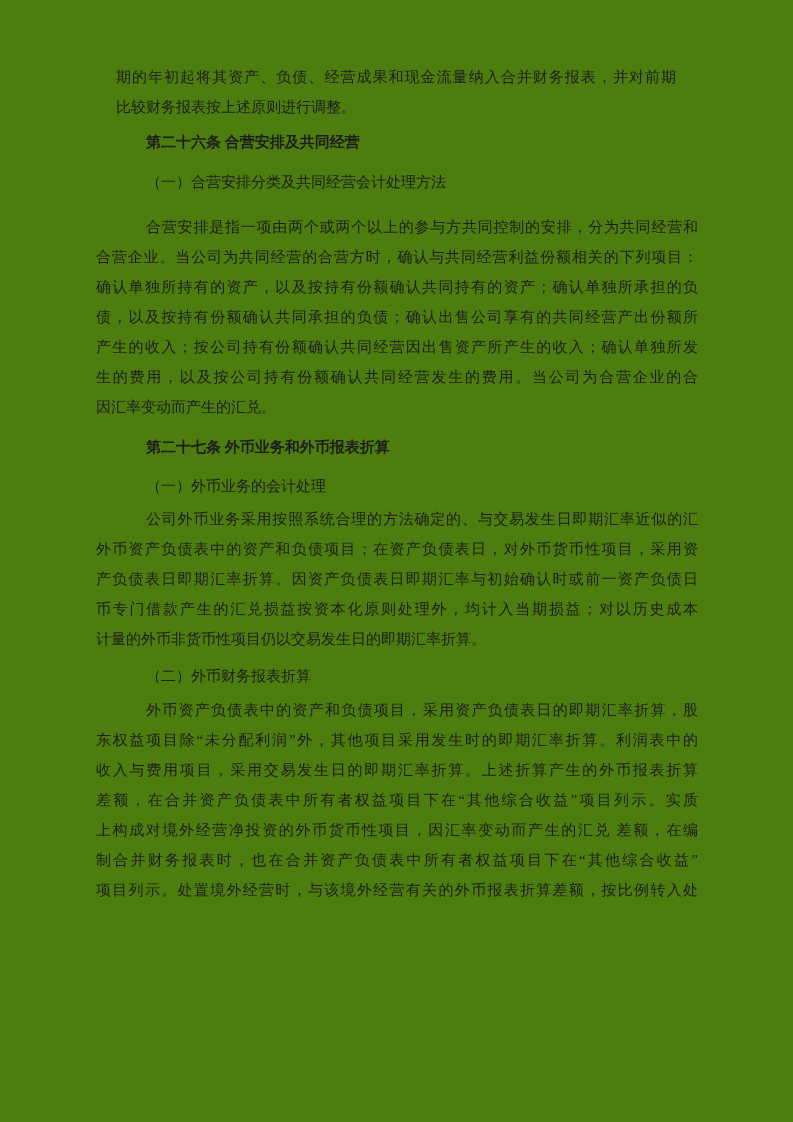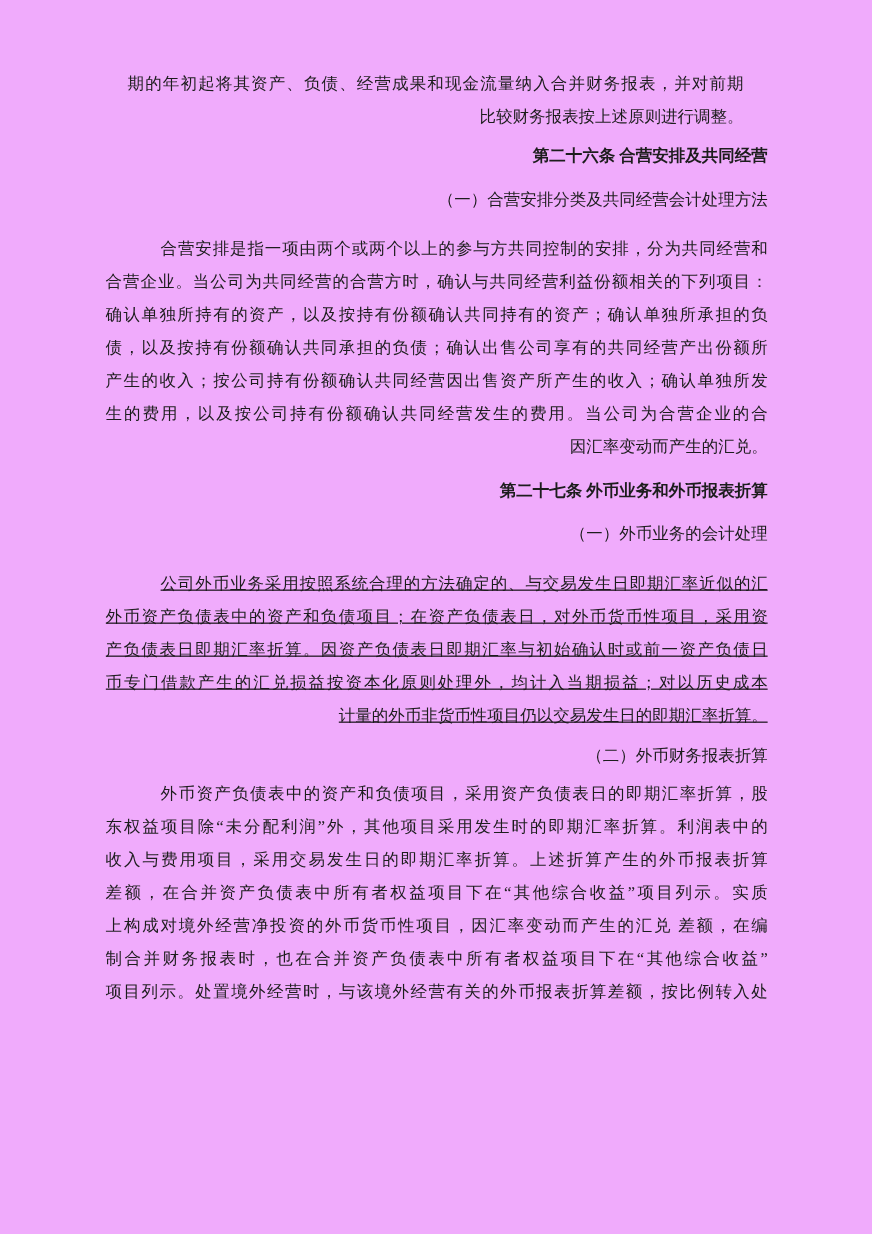--- a/index.html
+++ b/index.html
@@ -1,51 +1,51 @@
 <!DOCTYPE html>
 <html lang="zh"><head>
 <meta charset="utf-8">
 <style>
   html, body { margin: 0; padding: 0; background: #ffffff; }
   .page {
     position: relative;
     width: 793px;
     height: 1122px;
-    background: #f0abfc;
+    background: #4d7c0f;
     overflow: hidden;
     box-sizing: border-box;
     padding: 62px 95px 0 96px; 
   }
   .doc { width: 602px; }
   .line {
     font-family: "Liberation Serif", "DejaVu Serif", serif;
     font-size: 15px;
     line-height: 30px;
     color: #1d1d1d;
     overflow: hidden;
   }
   
   .line.j {
     text-align: justify;
     text-align-last: justify;
     text-justify: inter-character;
   }
-  .line.l { text-align: right; }
+  .line.l { text-align: left; }
   .first { text-indent: 50px; }           
   .heading .line { font-weight: 700; padding-left: 50px; }
   .subheading .line { padding-left: 50px; }
   
   .paragraph-continuation .line { padding-left: 20px; padding-right: 22px; }
   
   .b1 { margin-top: 5px; }
   .b2 { margin-top: 10px; }
   .b3 { margin-top: 15px; }
   .b4 { margin-top: 10px; }
   .b5 { margin-top: 9px; }
-  .b6 { margin-top: 15px; text-decoration: underline; }
+  .b6 { margin-top: 3px; }
   .b7 { margin-top: 7px; }
   .b8 { margin-top: 4px; }
 </style>
 </head>
 <body>
 
 <div class="page">
   <div class="doc" id="doc">
       <div class="blk b0 paragraph-continuation">
         <div class="line j">期的年初起将其资产、负债、经营成果和现金流量纳入合并财务报表，并对前期</div>

